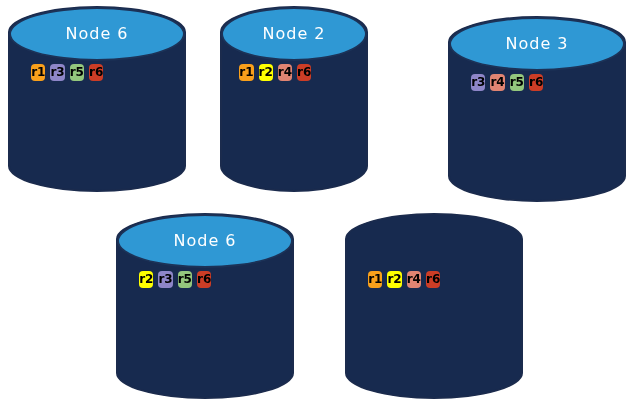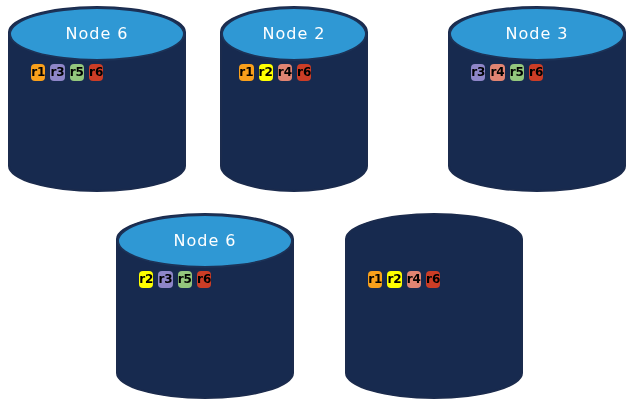--- a/index.html
+++ b/index.html
@@ -141,21 +141,21 @@
           <span class="replica-label" style="color: rgb(0, 0, 0);">r2</span>
         </div>
         <div class="replica-bar" style="background: rgb(224, 132, 114);">
           <span class="replica-label" style="color: rgb(0, 0, 0);">r4</span>
         </div>
         <div class="replica-bar" style="background: rgb(204, 61, 38);">
           <span class="replica-label" style="color: rgb(0, 0, 0);">r6</span>
         </div>
       </div>
     </div>
-    <div class="node" style="left: 448px; top: 6px; width: 178px; height: 186px;">
+    <div class="node" style="left: 448px; top: 16px; width: 178px; height: 186px;">
       <div class="node-body" style="background: rgb(23, 42, 79);"></div>
       <div class="node-top" style="background: rgb(47, 152, 212);">
         <span class="node-title" style="color: rgb(255, 255, 255);">Node  3</span>
       </div>
       <div class="replica-stack">
         <div class="replica-bar" style="background: rgb(142, 134, 200);">
           <span class="replica-label" style="color: rgb(0, 0, 0);">r3</span>
         </div>
         <div class="replica-bar" style="background: rgb(224, 132, 114);">
           <span class="replica-label" style="color: rgb(0, 0, 0);">r4</span>

